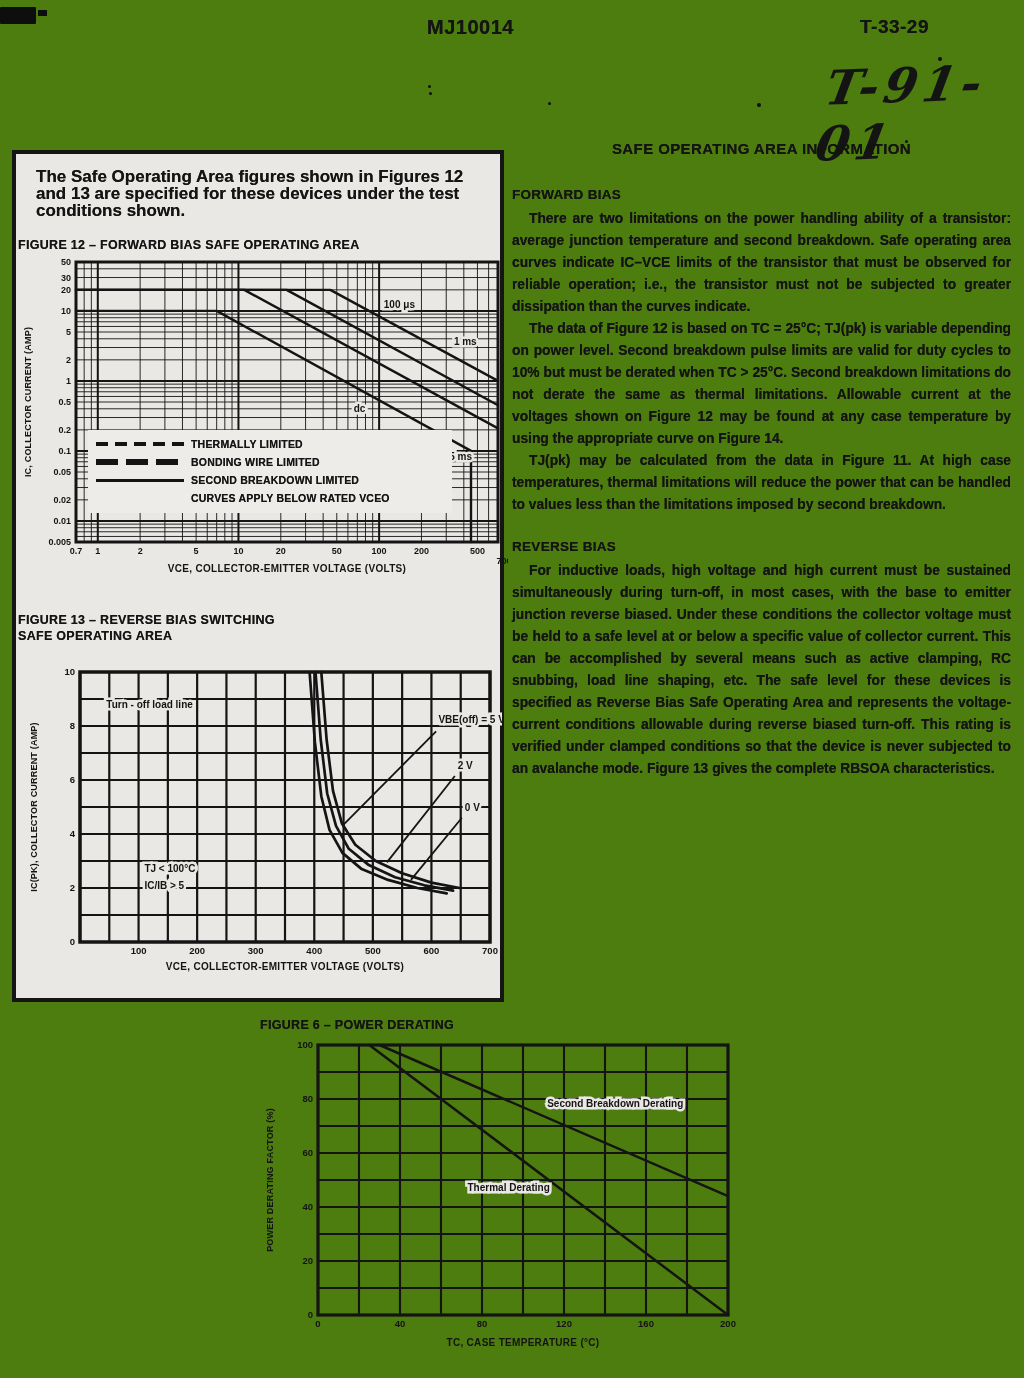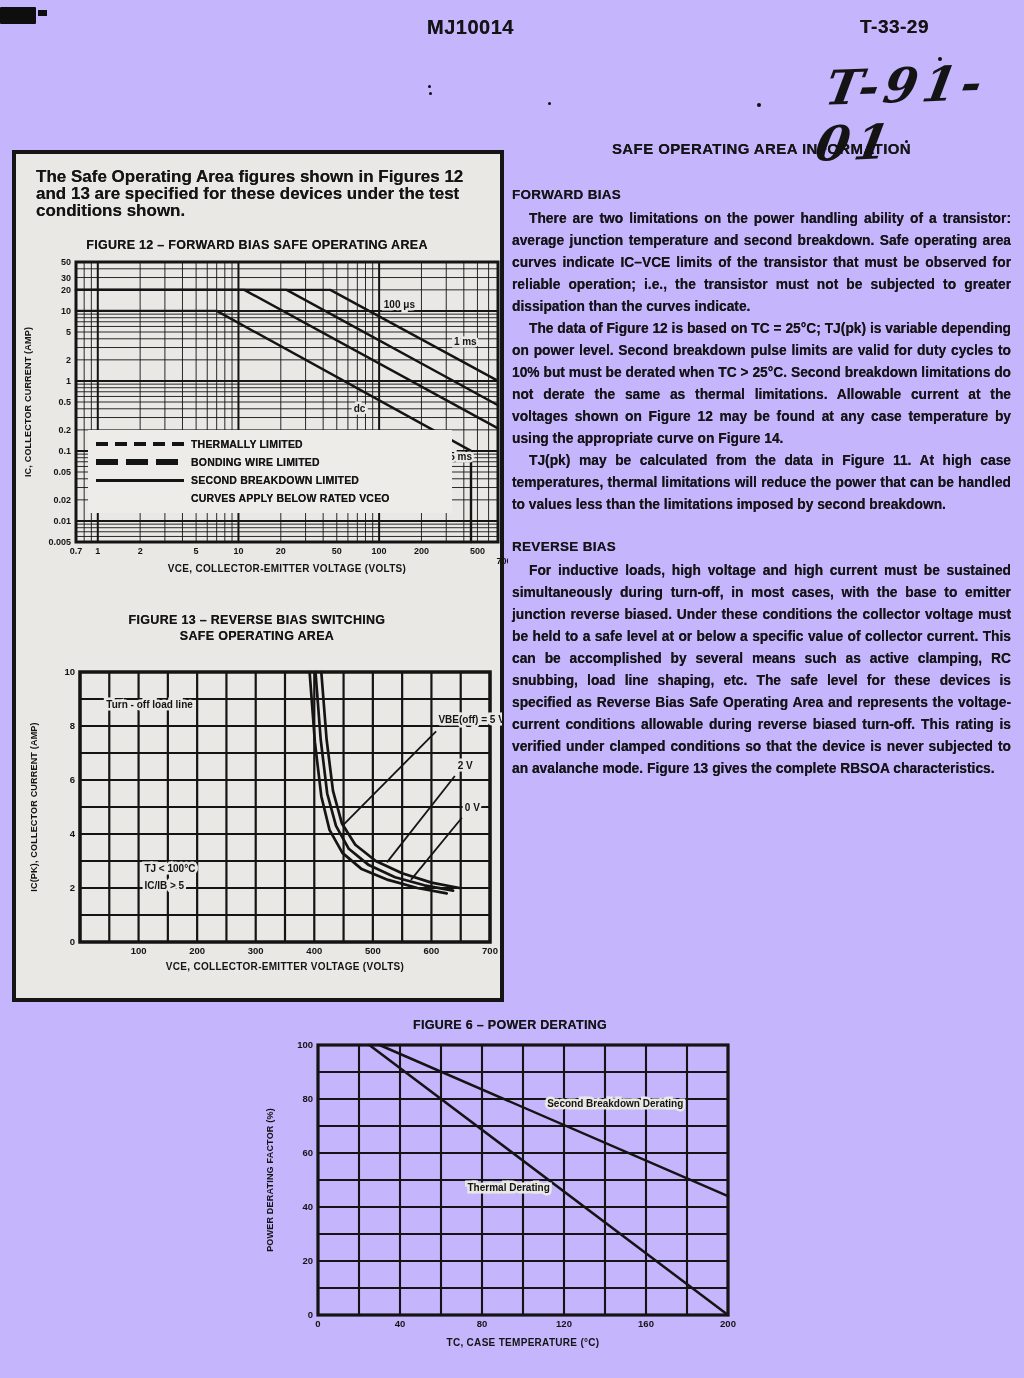--- a/index.html
+++ b/index.html
@@ -1,29 +1,29 @@
 <!DOCTYPE html>
 <html><head>
 <meta charset="utf-8">
 <style>
   html,body{margin:0;padding:0;background:#dcdbd8;}
-  .page{position:relative;width:1024px;height:1378px;margin:0 auto;background:#c4b5fd;
+  .page{position:relative;width:1024px;height:1378px;margin:0 auto;background:#4d7c0f;
         font-family:"Liberation Sans",sans-serif;color:#141414;overflow:hidden;}
   .ink{color:#141414;text-shadow:0 0 .5px rgba(10,10,10,.75);}
   
   .hdr-part{position:absolute;left:427px;top:16px;font-size:20px;font-weight:bold;letter-spacing:.5px;}
   .hdr-code{position:absolute;left:860px;top:16px;font-size:19px;font-weight:bold;letter-spacing:.5px;}
   .hdr-hand{position:absolute;left:822px;top:56px;width:220px;font-family:"DejaVu Serif",serif;
             font-style:italic;font-weight:bold;font-size:48px;letter-spacing:5px;
             transform:skewX(-12deg) rotate(-2deg);}
   
   .figpanel{position:absolute;left:12px;top:150px;width:492px;height:852px;border:4px solid #151515;
             box-sizing:border-box;background:#e9e8e5;}
   .note{margin:14px 20px 0 20px;font-size:17px;line-height:17px;font-weight:bold;}
-  .figtitle{position:absolute;font-size:12.5px;font-weight:bold;letter-spacing:.3px;text-align:center;}
+  .figtitle{position:absolute;font-size:12.5px;font-weight:bold;letter-spacing:.3px;}
   .f12t{left:18px;top:238px;width:478px;}
   .f13t{left:18px;top:612px;width:478px;line-height:16px;}
   .f14t{left:260px;top:1018px;width:500px;}
   .chart{position:absolute;}
   
   .legend{position:absolute;left:88px;top:430px;width:364px;background:#edece9;padding:5px 8px 6px 8px;
           box-sizing:border-box;}
   .lrow{display:flex;align-items:center;height:18px;font-size:10.5px;font-weight:bold;letter-spacing:.2px;white-space:nowrap;}
   .ls{display:inline-block;width:88px;height:6px;margin-right:7px;flex:none;}
   .ls.heavy{height:6px;background:repeating-linear-gradient(90deg,#141414 0 22px,transparent 22px 30px);}

